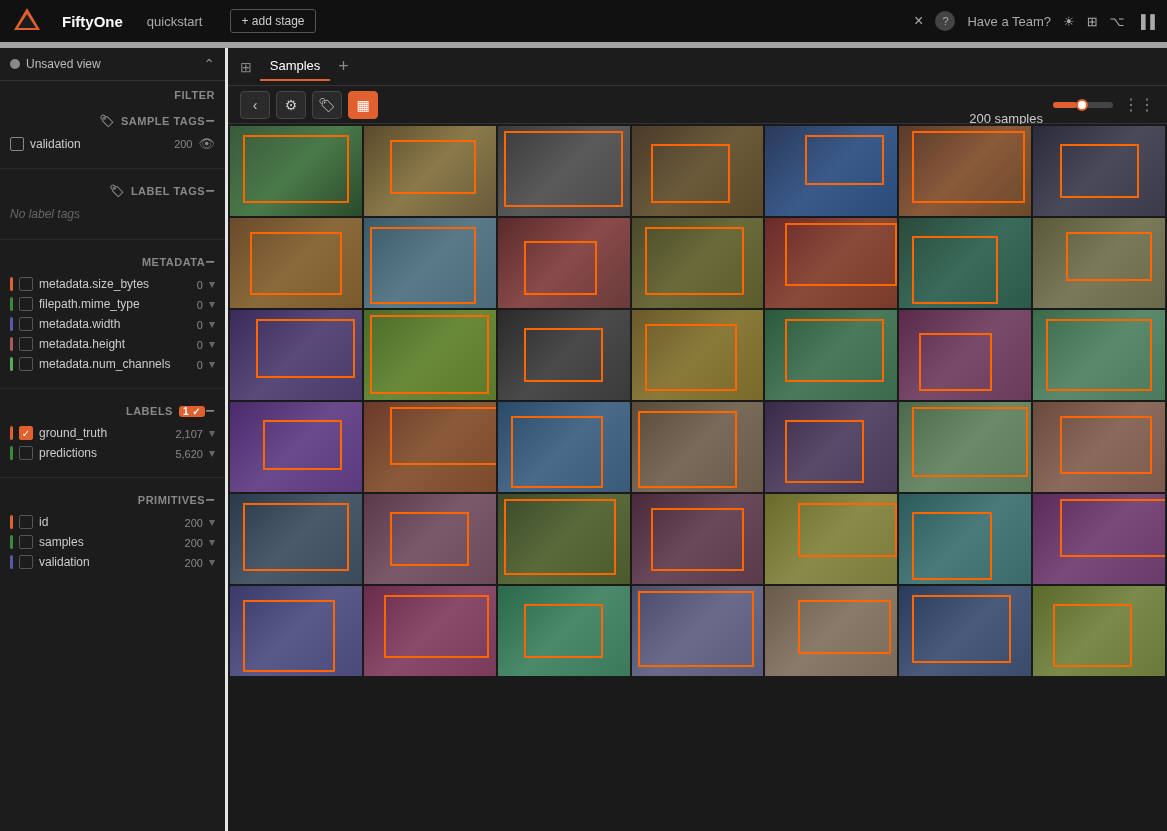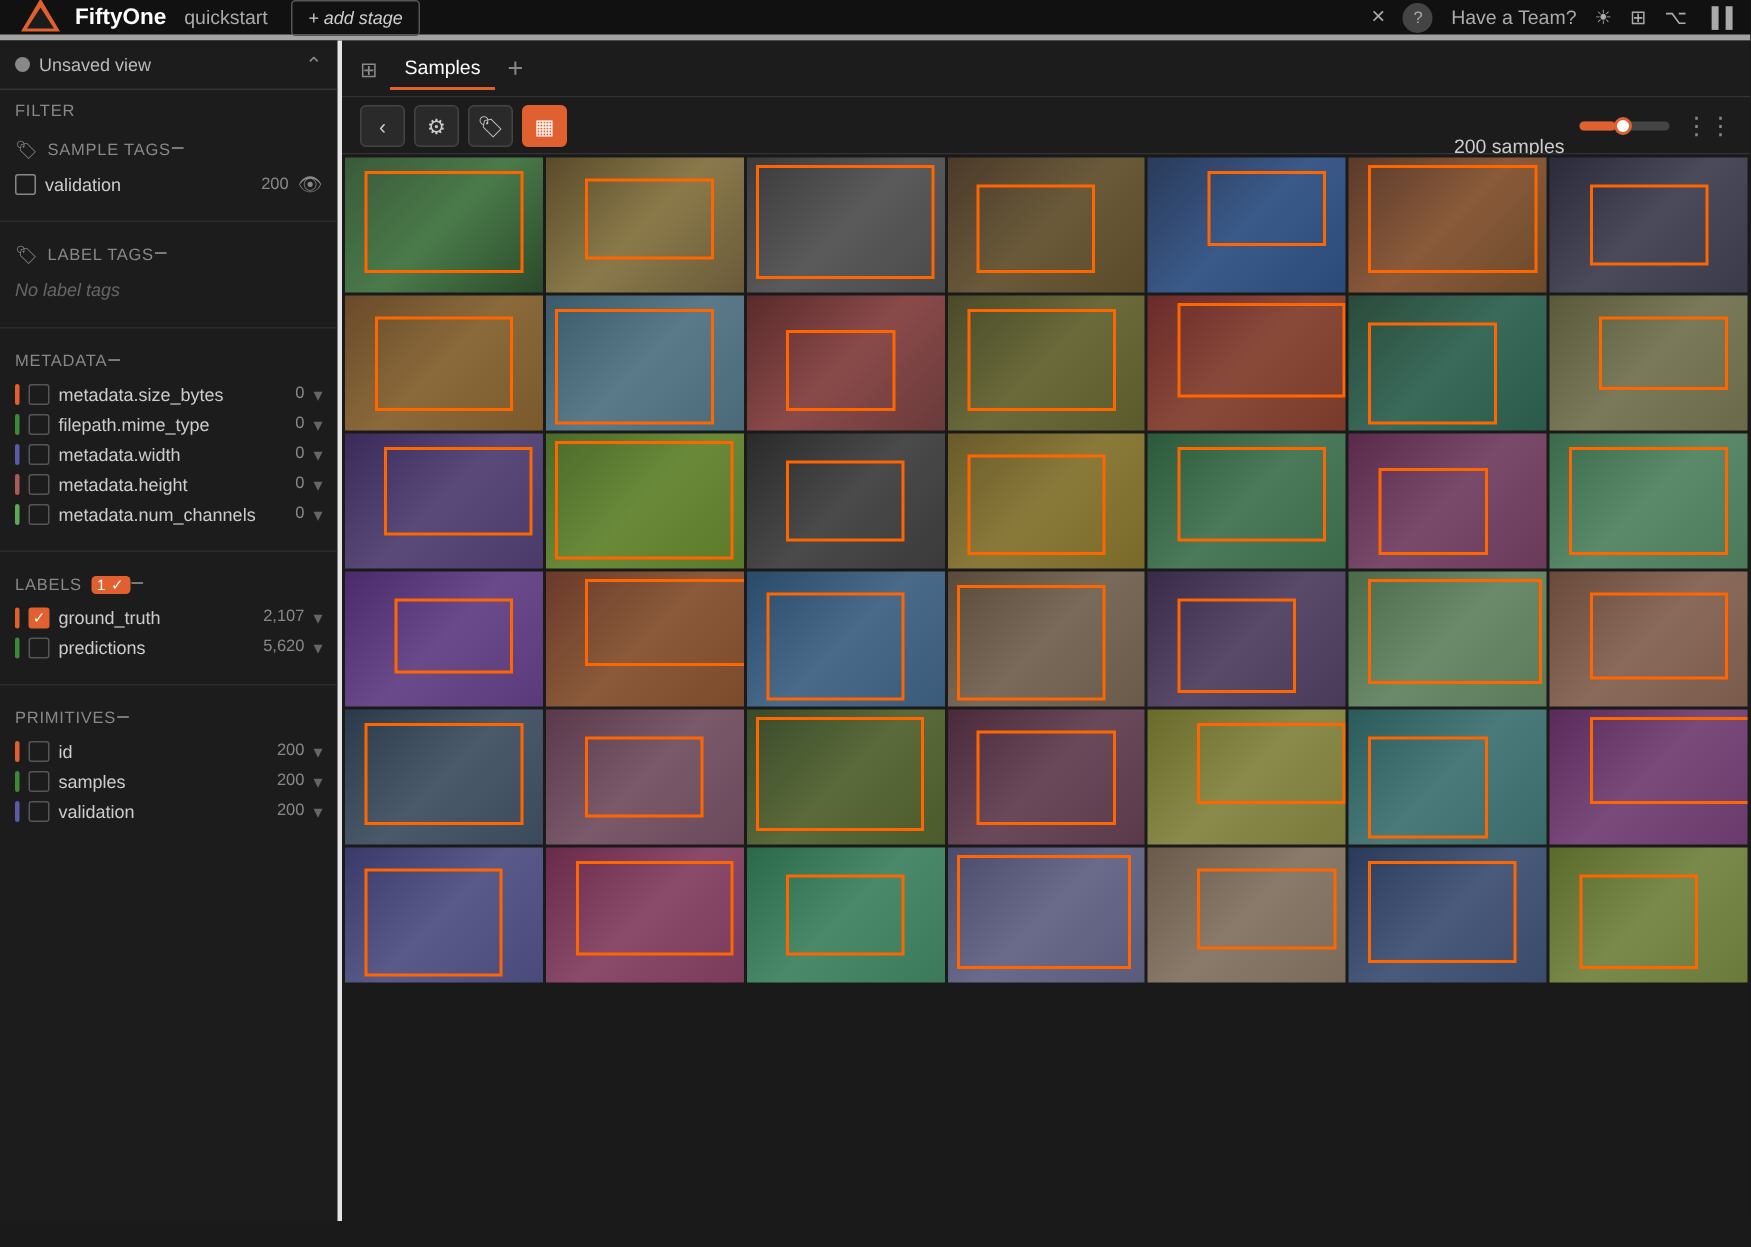--- a/index.html
+++ b/index.html
@@ -1,27 +1,27 @@
 <!DOCTYPE html>
 <html><head>
   <meta charset="utf-8">
   <style>
     * { box-sizing: border-box; margin: 0; padding: 0; }
     body { background: #1a1a1a; color: #ccc; font-family: 'Segoe UI', Arial, sans-serif; font-size: 12px; overflow: hidden; }
 
     
     .topnav {
-      display: flex; align-items: center; background: #111; height: 27px;
-      padding: 0 12px; gap: 8px; border-bottom: 4px solid #a3a3a3;
+      display: flex; align-items: center; background: #111; height: 48px;
+      padding: 0 12px; gap: 20px; border-bottom: 6px solid #a3a3a3;
     }
     .brand-name { color: #fff; font-size: 15px; font-weight: 600; margin-right: 4px; }
     .quickstart { color: #aaa; font-size: 13px; }
     .add-stage-btn {
       background: transparent; border: 1px solid #555; color: #ccc; padding: 4px 10px;
-      border-radius: 3px; cursor: pointer; font-size: 12px; margin-left: 8px; font-style: italic;
+      border-radius: 3px; cursor: pointer; font-size: 12px; margin-left: 8px;
     }
     .topnav-right { margin-left: auto; display: flex; align-items: center; gap: 12px; color: #aaa; font-size: 13px; }
     .topnav-right span { cursor: pointer; }
 
     
     .main-layout { display: flex; height: calc(831px - 44px); }
 
     
     .sidebar {
       width: 228px; min-width: 228px; background: #1c1c1c; border-right: 3px solid #e5e5e5;
@@ -29,41 +29,41 @@
     }
     .view-selector {
       display: flex; align-items: center; justify-content: space-between;
       padding: 8px 10px; border-bottom: 1px solid #333;
     }
     .view-dot { width: 10px; height: 10px; border-radius: 50%; background: #888; margin-right: 6px; }
     .view-label { color: #bbb; font-size: 12px; flex: 1; }
     .view-chevron { color: #888; font-size: 14px; }
 
     .sidebar-section-header {
-      display: flex; align-items: center; justify-content: flex-start;
-      padding: 8px 10px 4px; color: #888; font-size: 11px; font-weight: 400; letter-spacing: 0.5px;
+      display: flex; align-items: center; justify-content: flex-end;
+      padding: 8px 10px 4px; color: #888; font-size: 11px; font-weight: 700; letter-spacing: 0.5px;
     }
     .sidebar-section-header .collapse-btn { cursor: pointer; color: #888; font-size: 16px; line-height: 1; }
 
     .tag-section { padding: 0 0 8px 0; }
 
     .checkbox-row {
       display: flex; align-items: center; padding: 3px 10px; gap: 6px; cursor: pointer;
     }
     .cb { width: 14px; height: 14px; border: 1px solid #555; background: transparent; border-radius: 2px; flex-shrink: 0; display: flex; align-items: center; justify-content: center; }
     .cb.checked { background: #e06030; border-color: #e06030; }
     .cb.checked::after { content: '✓'; color: #fff; font-size: 10px; }
     .row-label { flex: 1; color: #ccc; font-size: 12px; }
     .row-count { color: #888; font-size: 11px; }
     .row-chevron { color: #666; font-size: 12px; cursor: pointer; }
 
     .no-label-tags { padding: 4px 10px; color: #666; font-size: 12px; font-style: italic; }
 
     .metadata-row {
-      display: flex; align-items: flex-start; padding: 3px 10px; gap: 6px;
+      display: flex; align-items: flex-end; padding: 3px 10px; gap: 6px;
     }
     .colored-bar { width: 3px; height: 14px; border-radius: 2px; flex-shrink: 0; }
 
     .section-divider { border: none; border-top: 1px solid #2a2a2a; margin: 6px 0; }
 
     .add-group { padding: 8px 10px; color: #666; font-size: 12px; cursor: pointer; }
 
     
     .content-area { flex: 1; display: flex; flex-direction: column; overflow: hidden; }
 

